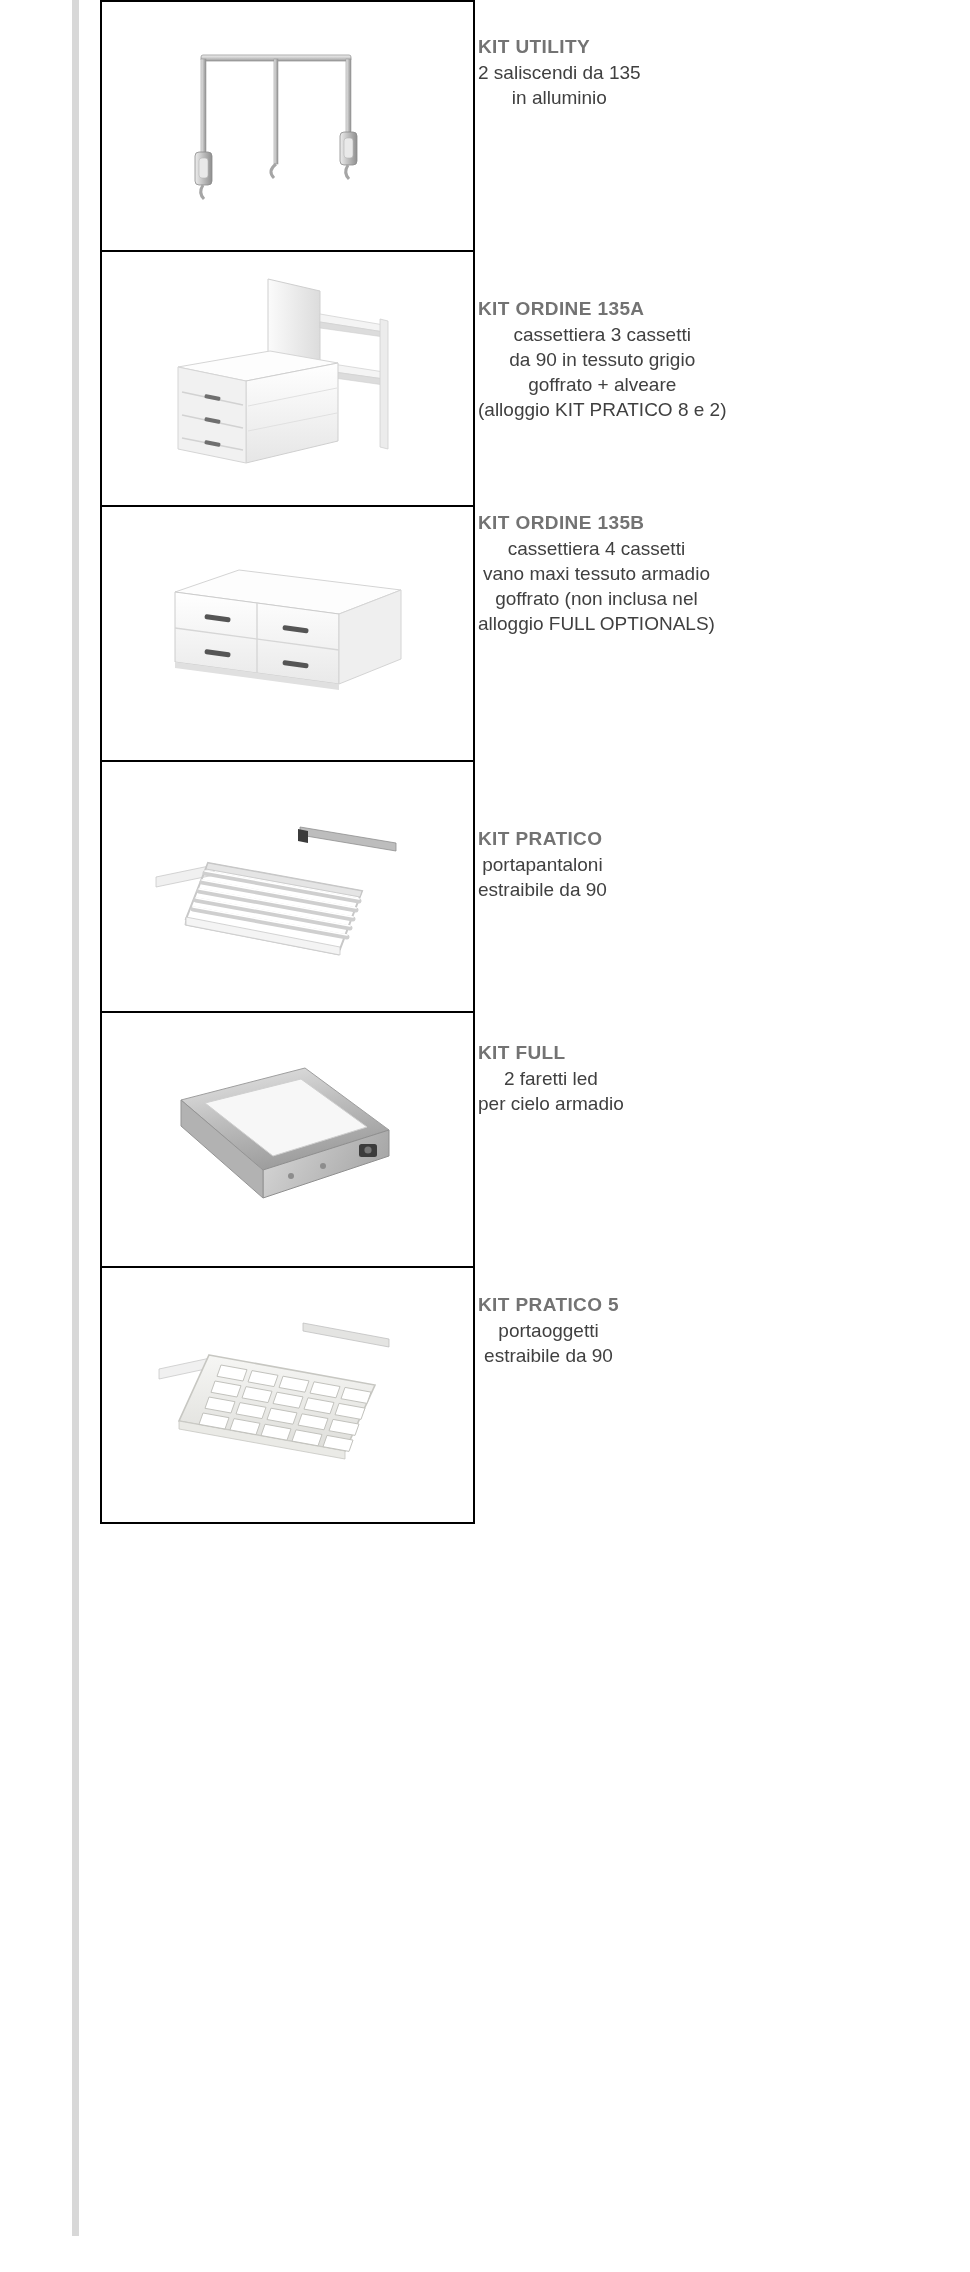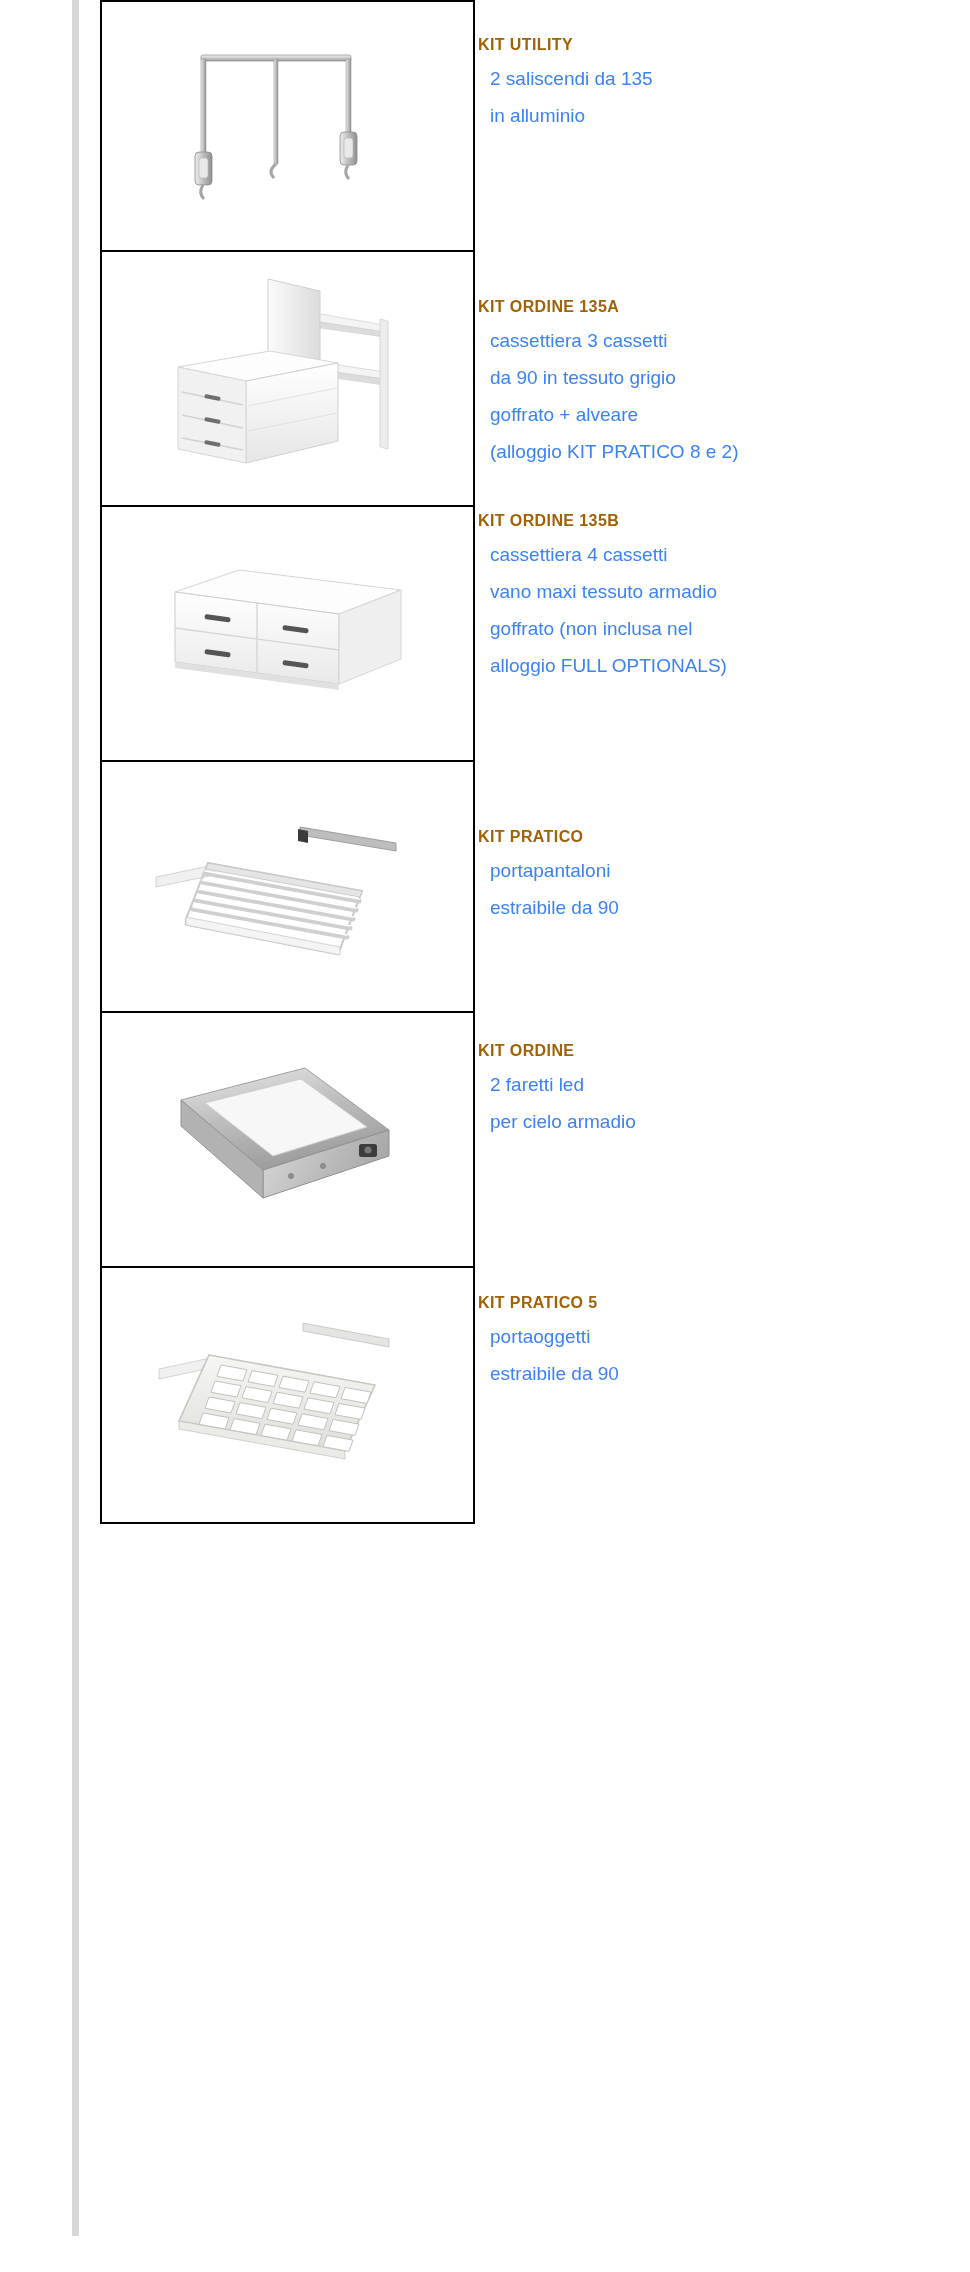--- a/index.html
+++ b/index.html
@@ -61,31 +61,32 @@
     top: 0;
     width: 470px;
   }
   .text-block {
     position: absolute;
     left: 0;
     color: #17243c;
   }
   .kit-title {
     font-weight: bold;
-    font-size: 16px;
+    font-size: 19px;
     letter-spacing: 0.4px;
-    color: #a16207;
+    color: #737373;
     margin: 0 0 2px 0;
     white-space: nowrap;
   }
   .kit-desc {
     font-size: 19px;
     line-height: 25px;
-    color: #3b82f6;
-    margin: 12px;
+    color: #404040;
+    margin: 0;
+    text-align: center;
   }
 
   
   svg { display: block; }
 </style>
 </head>
 <body>
 
 <div class="page-rule"></div>
 
@@ -360,21 +361,21 @@
     <p class="kit-desc caps">alloggio FULL OPTIONALS)</p>
   </div>
 
   <div class="text-block" style="top:828px">
     <p class="kit-title">KIT PRATICO</p>
     <p class="kit-desc">portapantaloni</p>
     <p class="kit-desc">estraibile da 90</p>
   </div>
 
   <div class="text-block" style="top:1042px">
-    <p class="kit-title">KIT ORDINE</p>
+    <p class="kit-title">KIT FULL</p>
     <p class="kit-desc">2 faretti led</p>
     <p class="kit-desc">per cielo armadio</p>
   </div>
 
   <div class="text-block" style="top:1294px">
     <p class="kit-title">KIT PRATICO 5</p>
     <p class="kit-desc">portaoggetti</p>
     <p class="kit-desc">estraibile da 90</p>
   </div>
 

